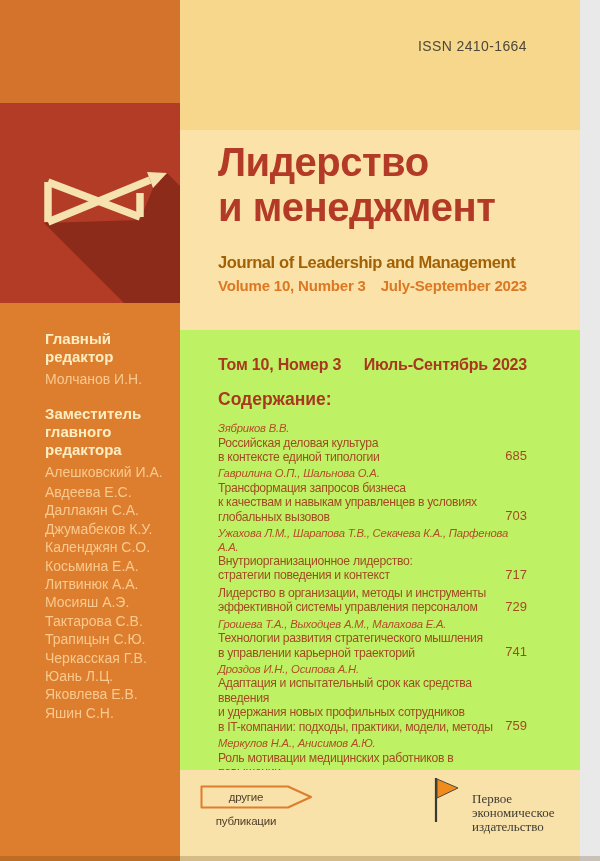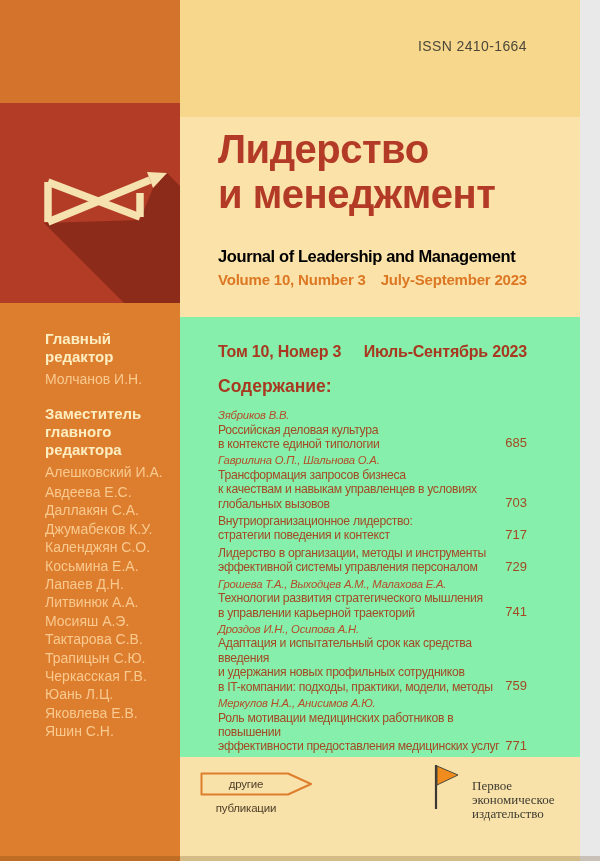--- a/index.html
+++ b/index.html
@@ -14,27 +14,27 @@
   .lt-red svg{position:absolute;left:0;top:0;}
   .sidebar{flex:1;background:#dd7e2e;padding:27px 6px 0 45px;box-sizing:border-box;}
   .sb-h{color:#fdeec2;font-weight:bold;font-size:15px;line-height:18px;white-space:pre-line;}
   .sb-name{color:#f9c98f;font-size:14px;line-height:18px;}
   .sb-gap1{margin-top:4px;}
   .sb-sec{margin-top:17px;}
   .council-list{margin-top:2px;}
   .council-list .sb-name{line-height:18.4px;}
 
   
-  .rt-top{height:117px;background:#f6d78c;box-sizing:border-box;text-align:right;padding:37px 53px 0 0;}
+  .rt-top{height:130px;background:#f6d78c;box-sizing:border-box;text-align:right;padding:37px 53px 0 0;}
   .issn{font-size:14px;color:#4c483b;letter-spacing:.4px;}
   .rt-title{height:200px;background:#fbe2a8;box-sizing:border-box;padding:10px 53px 0 38px;}
   .j-title{font-size:40px;line-height:1.13;font-weight:bold;color:#b23a26;letter-spacing:-.5px;margin:0;}
-  .j-sub{margin-top:30px;font-size:16.5px;font-weight:bold;color:#000000;letter-spacing:-.4px;white-space:nowrap;}
+  .j-sub{margin-top:23px;font-size:16.5px;font-weight:bold;color:#a16207;letter-spacing:-.4px;white-space:nowrap;}
   .j-volrow{display:flex;justify-content:space-between;margin-top:5px;font-size:15px;font-weight:bold;color:#dc7723;letter-spacing:-.2px;align-items:center;}
-  .rt-contents{height:440px;background:#86efac;box-sizing:border-box;padding:26px 53px 0 38px;}
+  .rt-contents{height:440px;background:#bef264;box-sizing:border-box;padding:26px 53px 0 38px;}
   .meta-row{display:flex;justify-content:space-between;font-size:16px;font-weight:bold;color:#a8381f;letter-spacing:-.2px;}
   .toc-heading{margin-top:15px;font-size:17.5px;font-weight:bold;color:#a8381f;}
   .toc{margin-top:12px;}
   .toc-entry{margin-bottom:3px;}
   .toc-authors{font-size:11.3px;font-style:italic;color:#b44d27;line-height:13.5px;letter-spacing:-.2px;}
   .toc-row{position:relative;}
   .toc-title{font-size:12.2px;color:#a34a23;line-height:14.4px;letter-spacing:-.3px;white-space:pre-line;max-width:285px;}
   .toc-page{position:absolute;right:0;bottom:1px;font-size:13px;color:#a34a23;}
   .rt-bottom{flex:1;background:#f9e2a9;position:relative;}
   .btn{position:absolute;left:20px;top:15px;width:114px;height:20px;cursor:pointer;background:none;border:none;padding:0;}
@@ -72,21 +72,20 @@
       <div class="sb-h sb-sec">Заместитель главного
 редактора</div>
       <div class="sb-name sb-gap1">Алешковский И.А.</div>
 
       <div class="council-list">
         <div class="sb-name">Авдеева Е.С.</div>
         <div class="sb-name">Даллакян С.А.</div>
         <div class="sb-name">Джумабеков К.У.</div>
         <div class="sb-name">Календжян С.О.</div>
         <div class="sb-name">Косьмина Е.А.</div>
-        <div class="sb-name">Лапаев Д.Н.</div>
         <div class="sb-name">Литвинюк А.А.</div>
         <div class="sb-name">Мосияш А.Э.</div>
         <div class="sb-name">Тактарова С.В.</div>
         <div class="sb-name">Трапицын С.Ю.</div>
         <div class="sb-name">Черкасская Г.В.</div>
         <div class="sb-name">Юань Л.Ц.</div>
         <div class="sb-name">Яковлева Е.В.</div>
         <div class="sb-name">Яшин С.Н.</div>
       </div>
     </div>
@@ -132,20 +131,21 @@
           <div class="toc-authors">Гаврилина О.П., Шальнова О.А.</div>
           <div class="toc-row">
             <div class="toc-title">Трансформация запросов бизнеса
 к качествам и навыкам управленцев в условиях
 глобальных вызовов</div>
             <div class="toc-page">703</div>
           </div>
         </div>
 
         <div class="toc-entry">
+          <div class="toc-authors">Ужахова Л.М., Шарапова Т.В., Секачева К.А., Парфенова А.А.</div>
           <div class="toc-row">
             <div class="toc-title">Внутриорганизационное лидерство:
 стратегии поведения и контекст</div>
             <div class="toc-page">717</div>
           </div>
         </div>
 
         <div class="toc-entry">
           <div class="toc-row">
             <div class="toc-title">Лидерство в организации, методы  и инструменты

